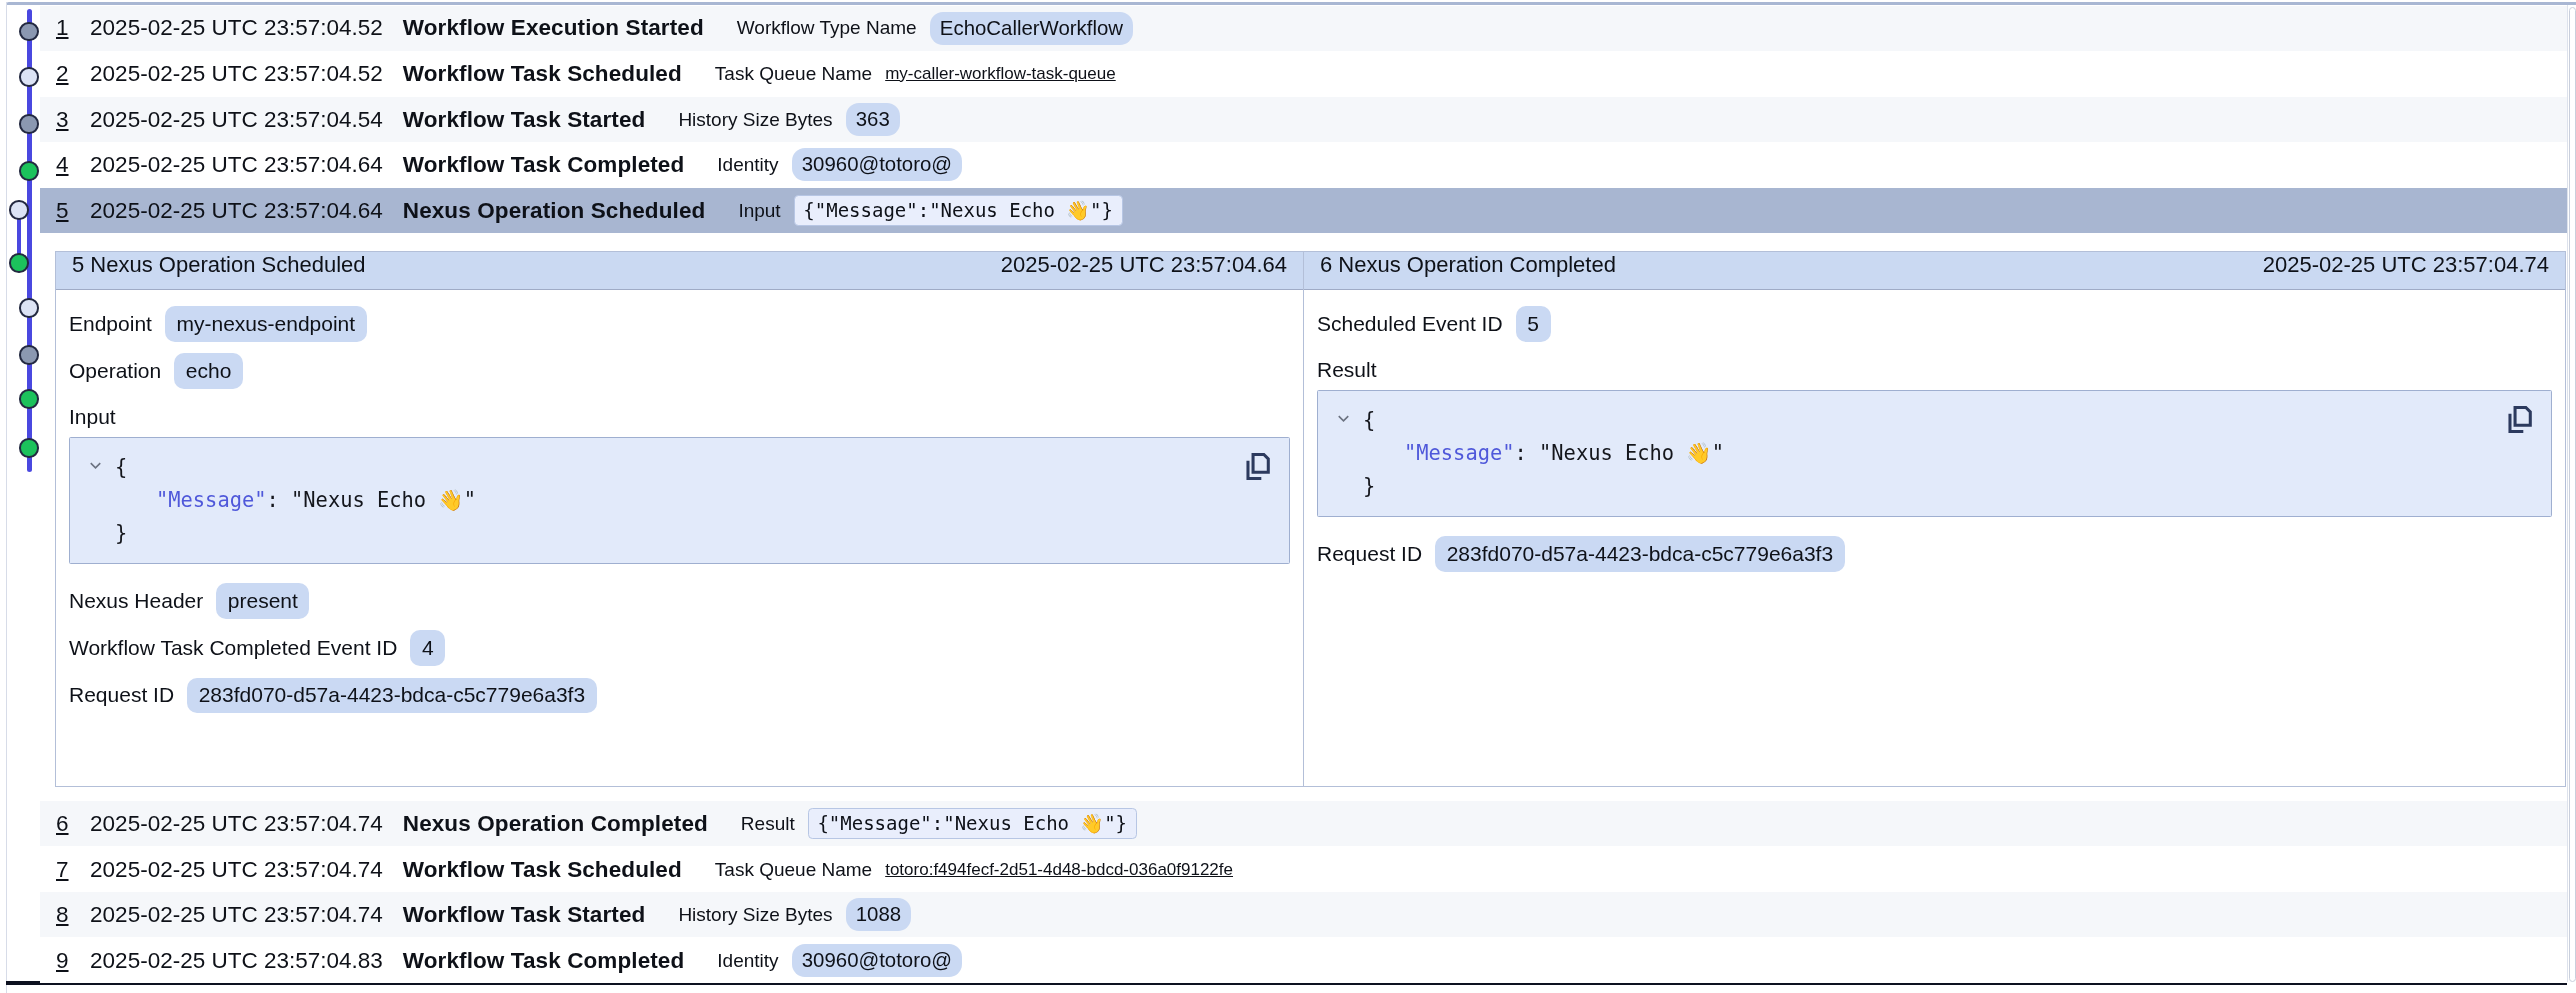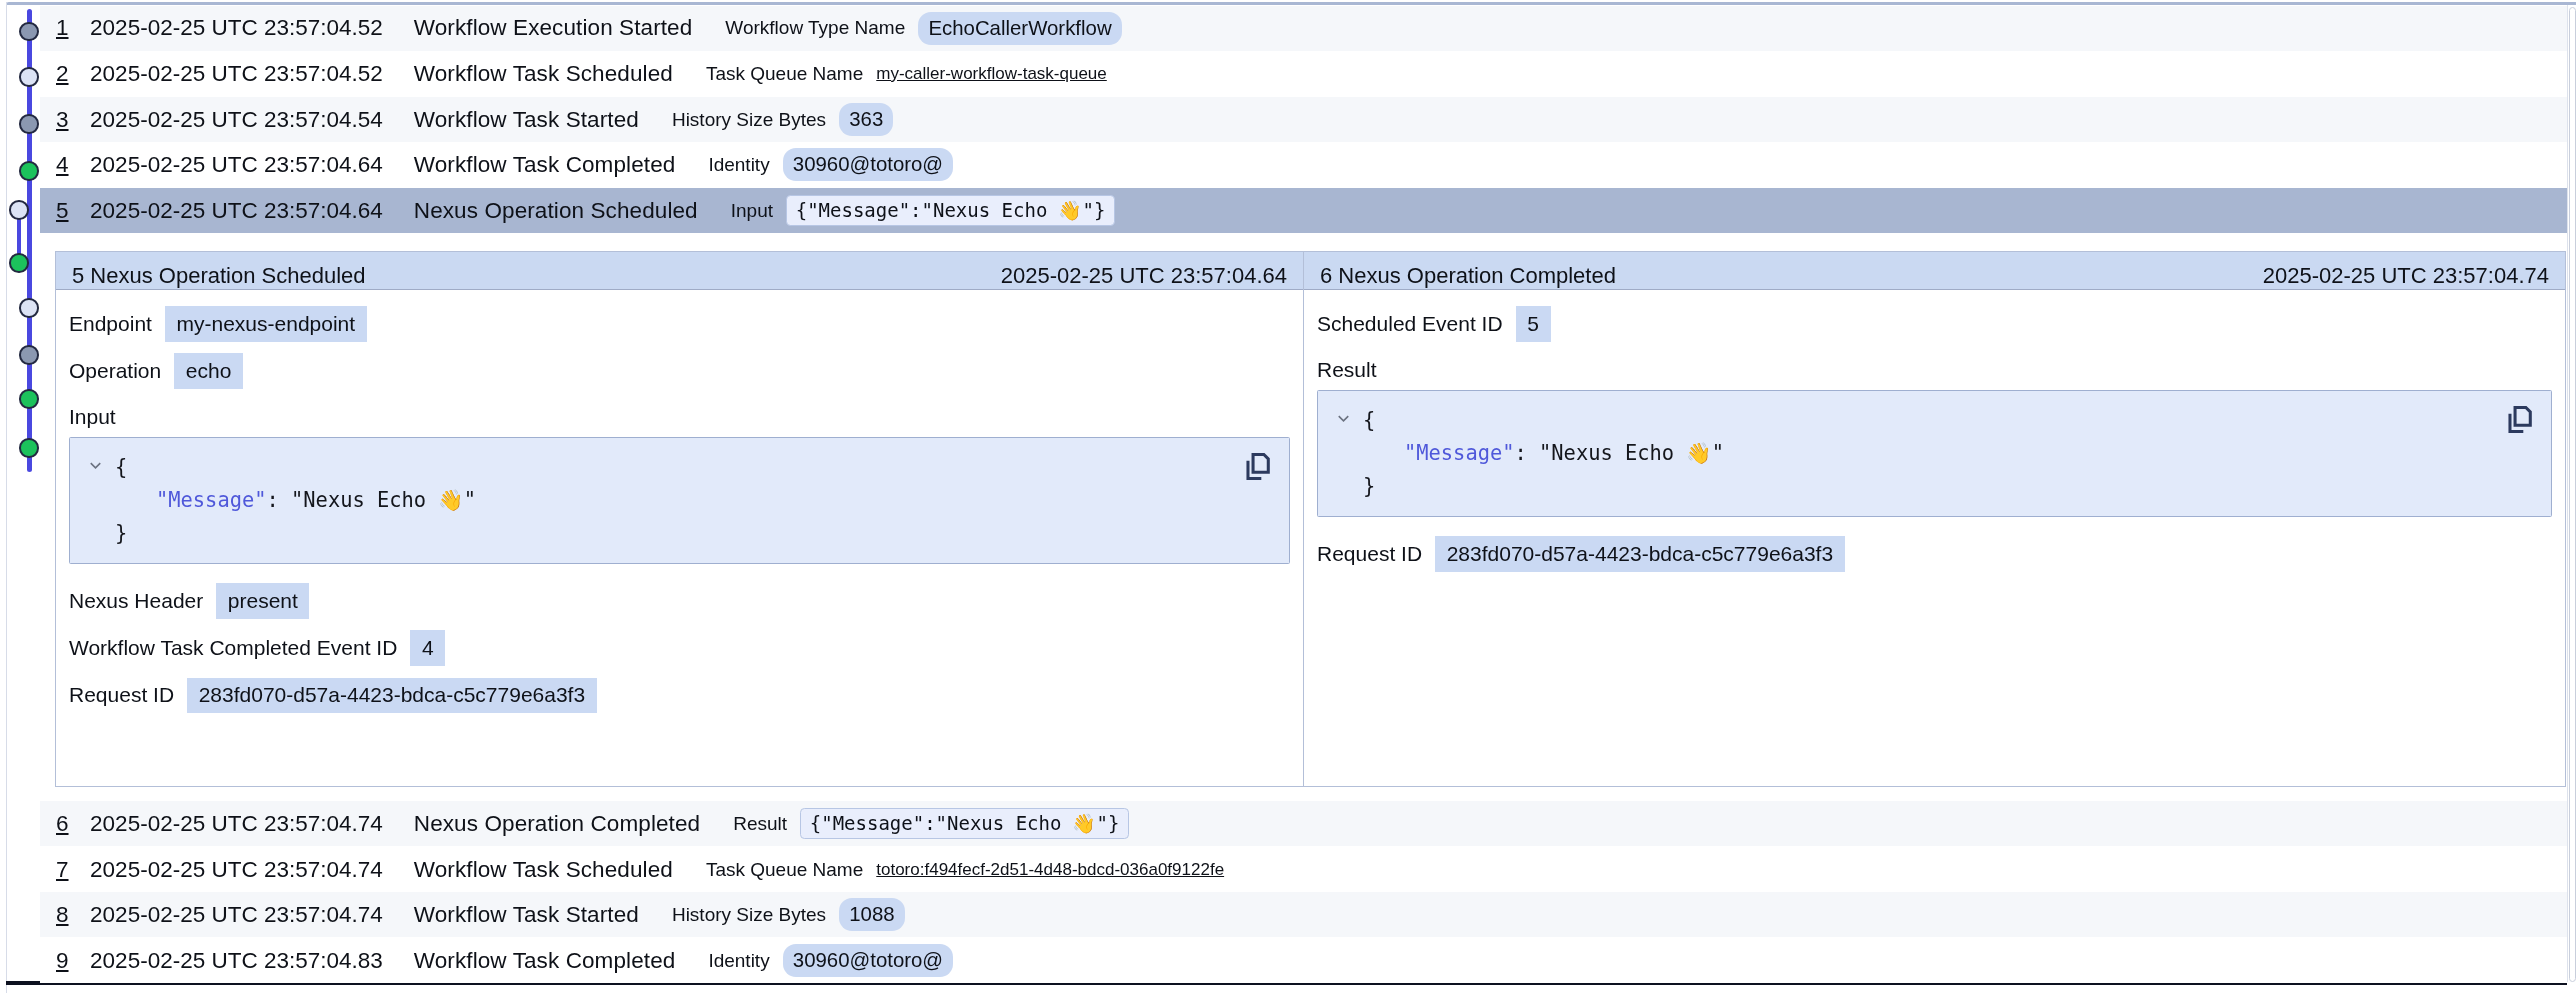--- a/index.html
+++ b/index.html
@@ -17,21 +17,21 @@
   .bottomline{position:absolute;left:5.8px;top:981px;width:2561px;height:3.6px;background:#0d1120}
 
   
   .erow{position:absolute;left:40px;width:2527px;height:45px;box-sizing:border-box;
         display:flex;align-items:center;padding-left:16px;cursor:pointer}
   .erow.light{background:#f5f7fa}
   .erow.white{background:#ffffff}
   .erow.selected{background:#a8b6d1}
   .num{font-size:22.5px;color:#0e1118;text-decoration:underline;min-width:14.5px}
   .ts{font-size:22.5px;margin-left:19.6px;white-space:nowrap}
-  .ev{font-size:22.5px;font-weight:400;margin-left:31px;white-space:nowrap;letter-spacing:0.1px}
+  .ev{font-size:22.5px;font-weight:700;margin-left:20px;white-space:nowrap;letter-spacing:0.1px}
   .attr-label{font-size:19px;margin-left:33px;white-space:nowrap}
   .attr-val{margin-left:13px;white-space:nowrap}
   .chip{background:#cad9f3;border-radius:13px;padding:5.1px 10.2px;font-size:20.4px;display:inline-block}
   .code-chip{background:#e9eefc;border:1.5px solid #b7c6e4;border-radius:4.4px;padding:2.9px 8.7px;
              font-family:"DejaVu Sans Mono", monospace;font-size:19px;display:inline-block}
   .row-link{font-size:17px;color:#0e1118;text-decoration:underline}
 
   
   .tline{position:absolute;left:27px;top:8.7px;width:5.1px;height:463px;background:#4a48e0;border-radius:2.9px}
   .tbranch{position:absolute;left:16.7px;top:209px;width:4.4px;height:54px;background:#4a48e0;border-radius:2.2px}
@@ -39,25 +39,25 @@
   .tnode{position:absolute;width:19.6px;height:19.6px;border-radius:50%;
          border:2.2px solid #232940;box-sizing:border-box;cursor:pointer}
 
   
   .panels{position:absolute;left:55px;top:251px;width:2511px;height:536px;display:flex;
           border:0.7px solid #b3bfd8;box-sizing:border-box;background:#ffffff}
   .panel{display:flex;flex-direction:column;box-sizing:border-box;min-width:0}
   .panel.left{width:1248px;border-right:0.7px solid #b3bfd8}
   .panel.right{flex:1}
   .phead{height:37px;flex:0 0 37px;background:#cad9f2;display:flex;justify-content:space-between;
-         align-items:flex-end;padding:0 16px;font-size:22px;border-bottom:0.7px solid #9fabc6}
+         align-items:flex-start;padding:0 16px;font-size:22px;border-bottom:0.7px solid #9fabc6}
   .pbody{flex:1;padding:16px 13px 0 13px;overflow:hidden}
   .field{display:flex;align-items:center;min-height:34px;margin-bottom:11.6px;font-size:21px}
   .flabel{margin-right:13px;white-space:nowrap}
-  .fchip{background:#cad9f3;border-radius:0;padding:5.8px 11.6px;font-size:21px;display:inline-block}
+  .fchip{background:#cad9f3;border-radius:10px;padding:5.8px 11.6px;font-size:21px;display:inline-block}
   .label-only{margin-bottom:2.9px}
 
   .codeblock{position:relative;background:#e2eafa;border:1.5px solid #9fafd0;border-radius:1.5px;
              margin:1.5px 0 19px 0;padding:13px 51px 13px 0;
              font-family:"DejaVu Sans Mono", monospace;font-size:20.4px;line-height:33px;color:#14161c}
   .cline{white-space:pre}
   .cline.l1{padding-left:45px}
   .cline.l2{padding-left:86px}
   .cline.l3{padding-left:45px}
   .jkey{color:#4f58da}

